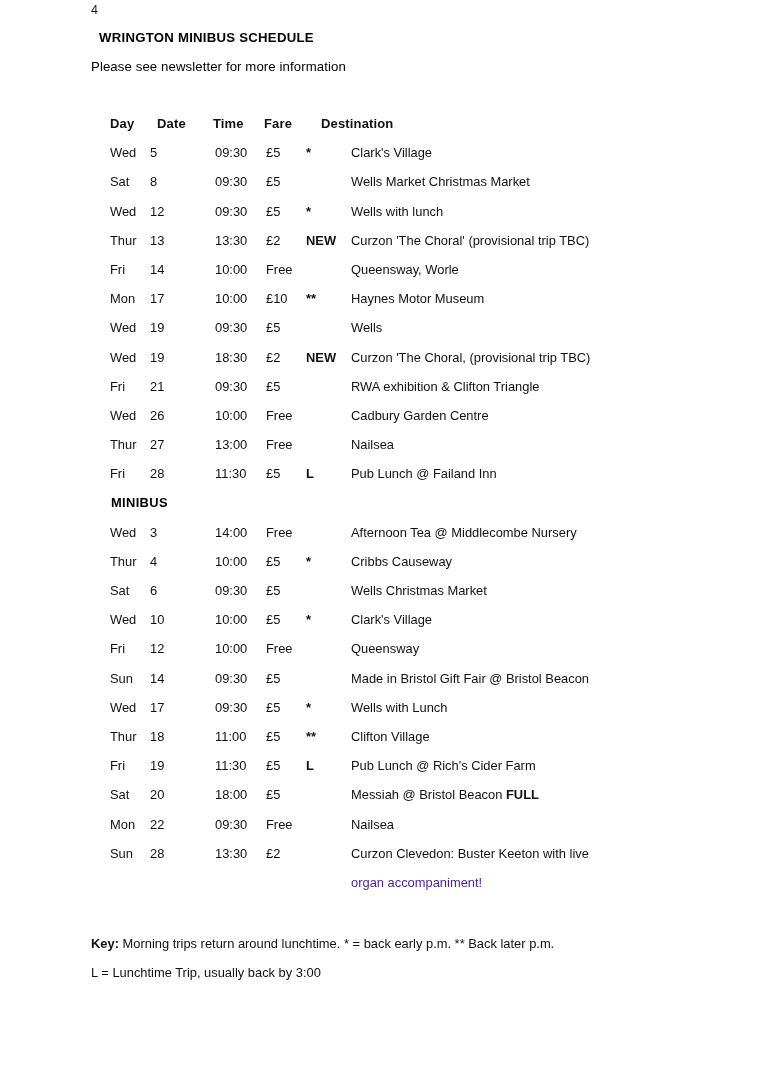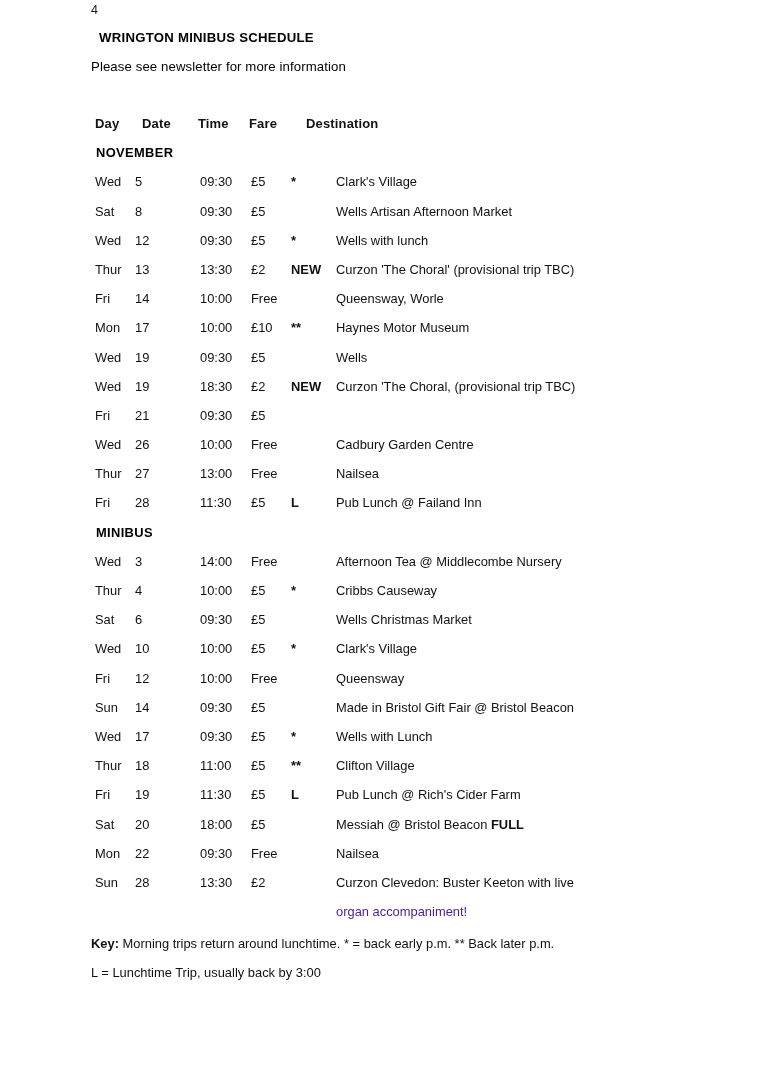--- a/index.html
+++ b/index.html
@@ -50,21 +50,21 @@
     font-size: 13.2px;
     line-height: 17px;
     font-weight: 400;
     letter-spacing: 0.1px;
     color: #000;
   }
 
   
   .schedule {
     position: absolute;
-    left: 1px;
+    left: 16px;
     top: 114px;
     width: 616px;
   }
   .row {
     position: relative;
     height: 29.2px;
   }
   .row .cell {
     position: absolute;
     top: 0;
@@ -142,37 +142,34 @@
 
     <div class="row head-row">
       <span class="cell c-day">Day</span>
       <span class="cell c-date">Date</span>
       <span class="cell c-time">Time</span>
       <span class="cell c-fare">Fare</span>
       <span class="cell c-dest">Destination</span>
     </div>
 
     <div id="table-body">
-        <div class="row section-row">
-          <span class="section-label">NOVEMBER</span>
-        </div>
         <div class="row">
           <span class="cell c-day">Wed</span>
           <span class="cell c-date">5</span>
           <span class="cell c-time">09:30</span>
           <span class="cell c-fare">£5</span>
           <span class="cell c-note">*</span>
           <span class="cell c-dest">Clark's Village</span>
         </div>
         <div class="row">
           <span class="cell c-day">Sat</span>
           <span class="cell c-date">8</span>
           <span class="cell c-time">09:30</span>
           <span class="cell c-fare">£5</span>
-          <span class="cell c-dest">Wells Artisan Afternoon Market</span>
+          <span class="cell c-dest">Wells Market Christmas Market</span>
         </div>
         <div class="row">
           <span class="cell c-day">Wed</span>
           <span class="cell c-date">12</span>
           <span class="cell c-time">09:30</span>
           <span class="cell c-fare">£5</span>
           <span class="cell c-note">*</span>
           <span class="cell c-dest">Wells with lunch</span>
         </div>
         <div class="row">
@@ -211,20 +208,21 @@
           <span class="cell c-time">18:30</span>
           <span class="cell c-fare">£2</span>
           <span class="cell c-note">NEW</span>
           <span class="cell c-dest">Curzon 'The Choral, (provisional trip TBC)</span>
         </div>
         <div class="row">
           <span class="cell c-day">Fri</span>
           <span class="cell c-date">21</span>
           <span class="cell c-time">09:30</span>
           <span class="cell c-fare">£5</span>
+          <span class="cell c-dest">RWA exhibition &amp; Clifton Triangle</span>
         </div>
         <div class="row">
           <span class="cell c-day">Wed</span>
           <span class="cell c-date">26</span>
           <span class="cell c-time">10:00</span>
           <span class="cell c-fare">Free</span>
           <span class="cell c-dest">Cadbury Garden Centre</span>
         </div>
         <div class="row">
           <span class="cell c-day">Thur</span>

